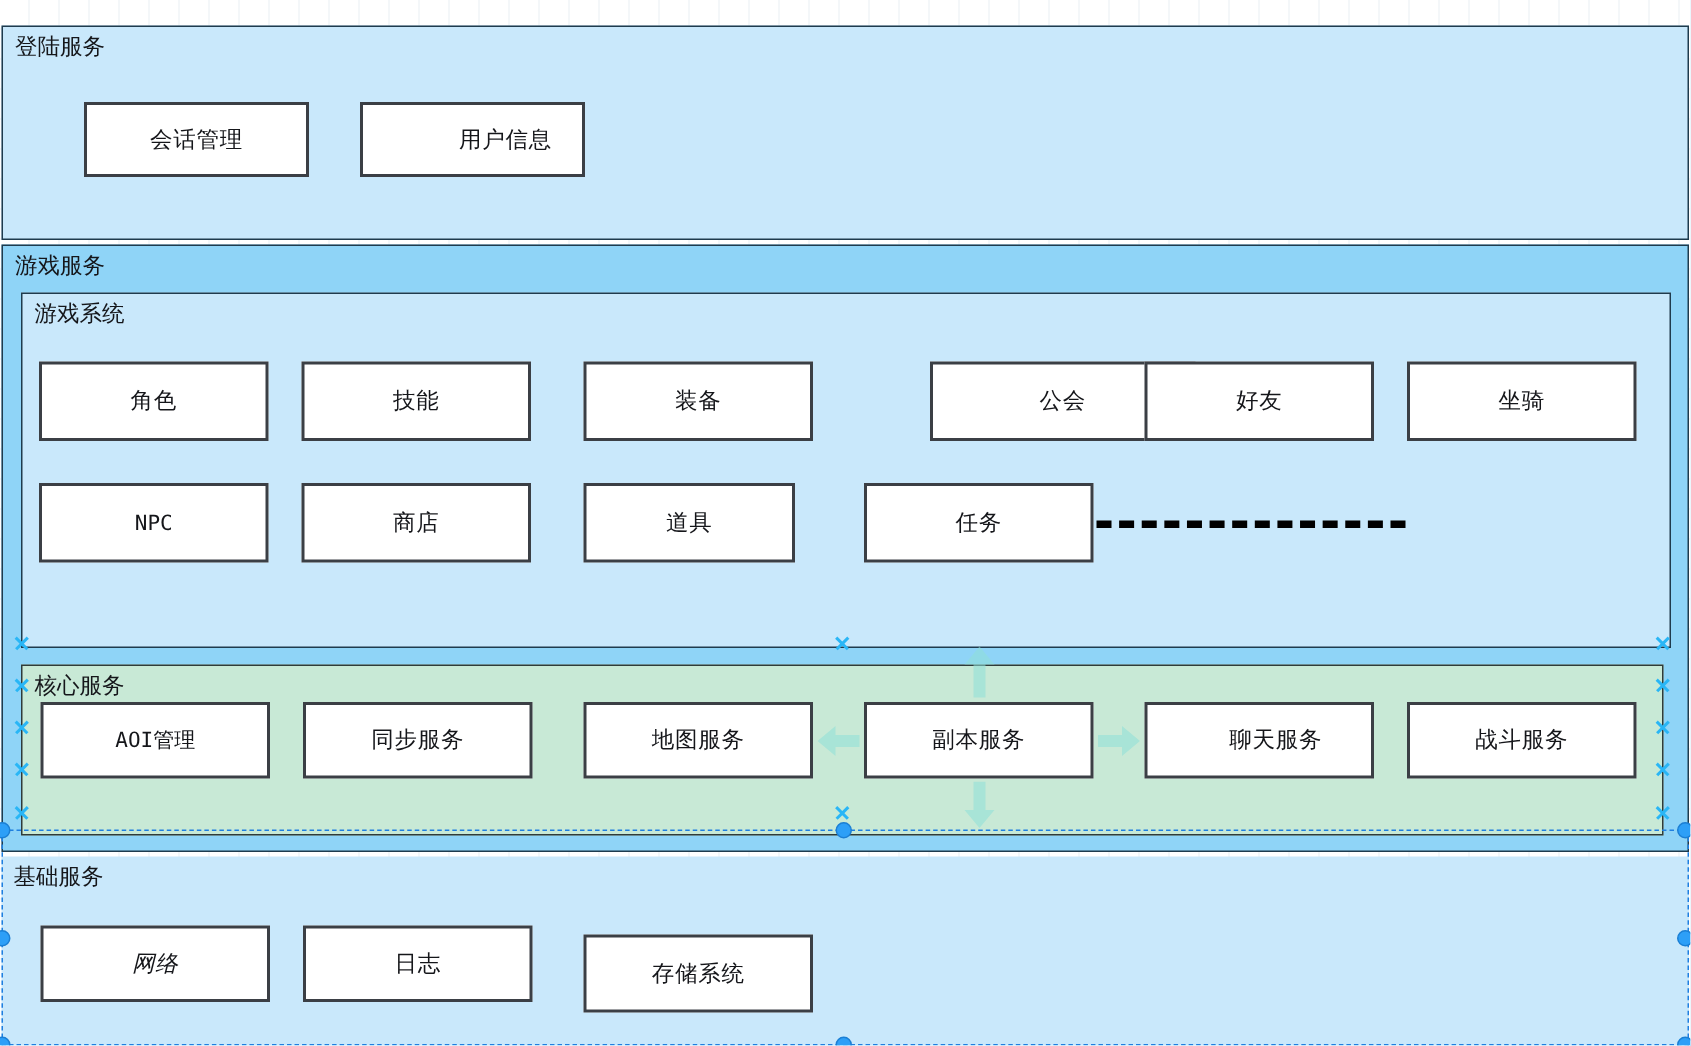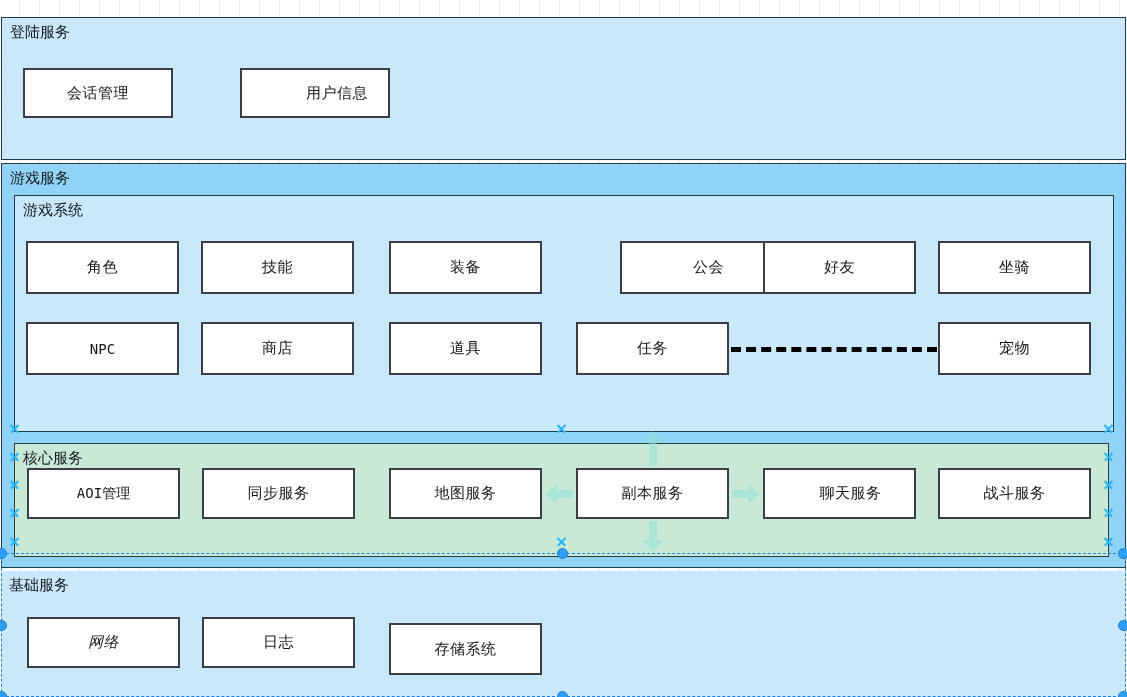--- a/index.html
+++ b/index.html
@@ -115,21 +115,21 @@
   }
 </style>
 </head>
 <body>
 
 <div id="canvas">
 
   <div class="lane" style="left:1px; top:2px; width:1125px; height:143px; background:#c9e8fb;">
     <div class="lane-title">登陆服务</div>
   </div>
-  <div class="node" style="left:23px; top:68px; width:150px; height:50px;">
+  <div class="node" style="left:56px; top:68px; width:150px; height:50px;">
     <span>会话管理</span>
   </div>
   <div class="node" style="left:240px; top:68px; width:150px; height:50px;padding-left:44px;">
     <span>用户信息</span>
   </div>
 
   <div class="lane" style="left:1px; top:148px; width:1125px; height:405px; background:#8fd4f7;">
     <div class="lane-title">游戏服务</div>
   </div>
 
@@ -155,28 +155,25 @@
   <div class="node mono" style="left:26px; top:322px; width:153px; height:53px;">
     <span>NPC</span>
   </div>
 
   <div class="node" style="left:938px; top:241px; width:153px; height:53px;">
     <span>坐骑</span>
   </div>
   <div class="node" style="left:201px; top:322px; width:153px; height:53px;">
     <span>商店</span>
   </div>
-  <div class="node" style="left:389px; top:322px; width:153px; height:53px;text-align:center;">
+  <div class="node" style="left:389px; top:322px; width:141px; height:53px;text-align:center;">
     <span>道具</span>
   </div>
   <div class="node" style="left:576px; top:322px; width:153px; height:53px;">
     <span>任务</span>
-  </div>
-  <div class="node" style="left:938px; top:322px; width:153px; height:53px;">
-    <span>宠物</span>
   </div>
 
   <div class="connector-dashed" style="left:731px; top:347px; width:206px;"></div>
 
   <div class="lane" style="left:14px; top:428px; width:1095px; height:114px; background:#c8e9d6; border-color:#2f3b3a;">
     <div class="lane-title">核心服务</div>
   </div>
 
   <div class="node mono" style="left:27px; top:468px; width:153px; height:51px;">
     <span>AOI管理</span>

